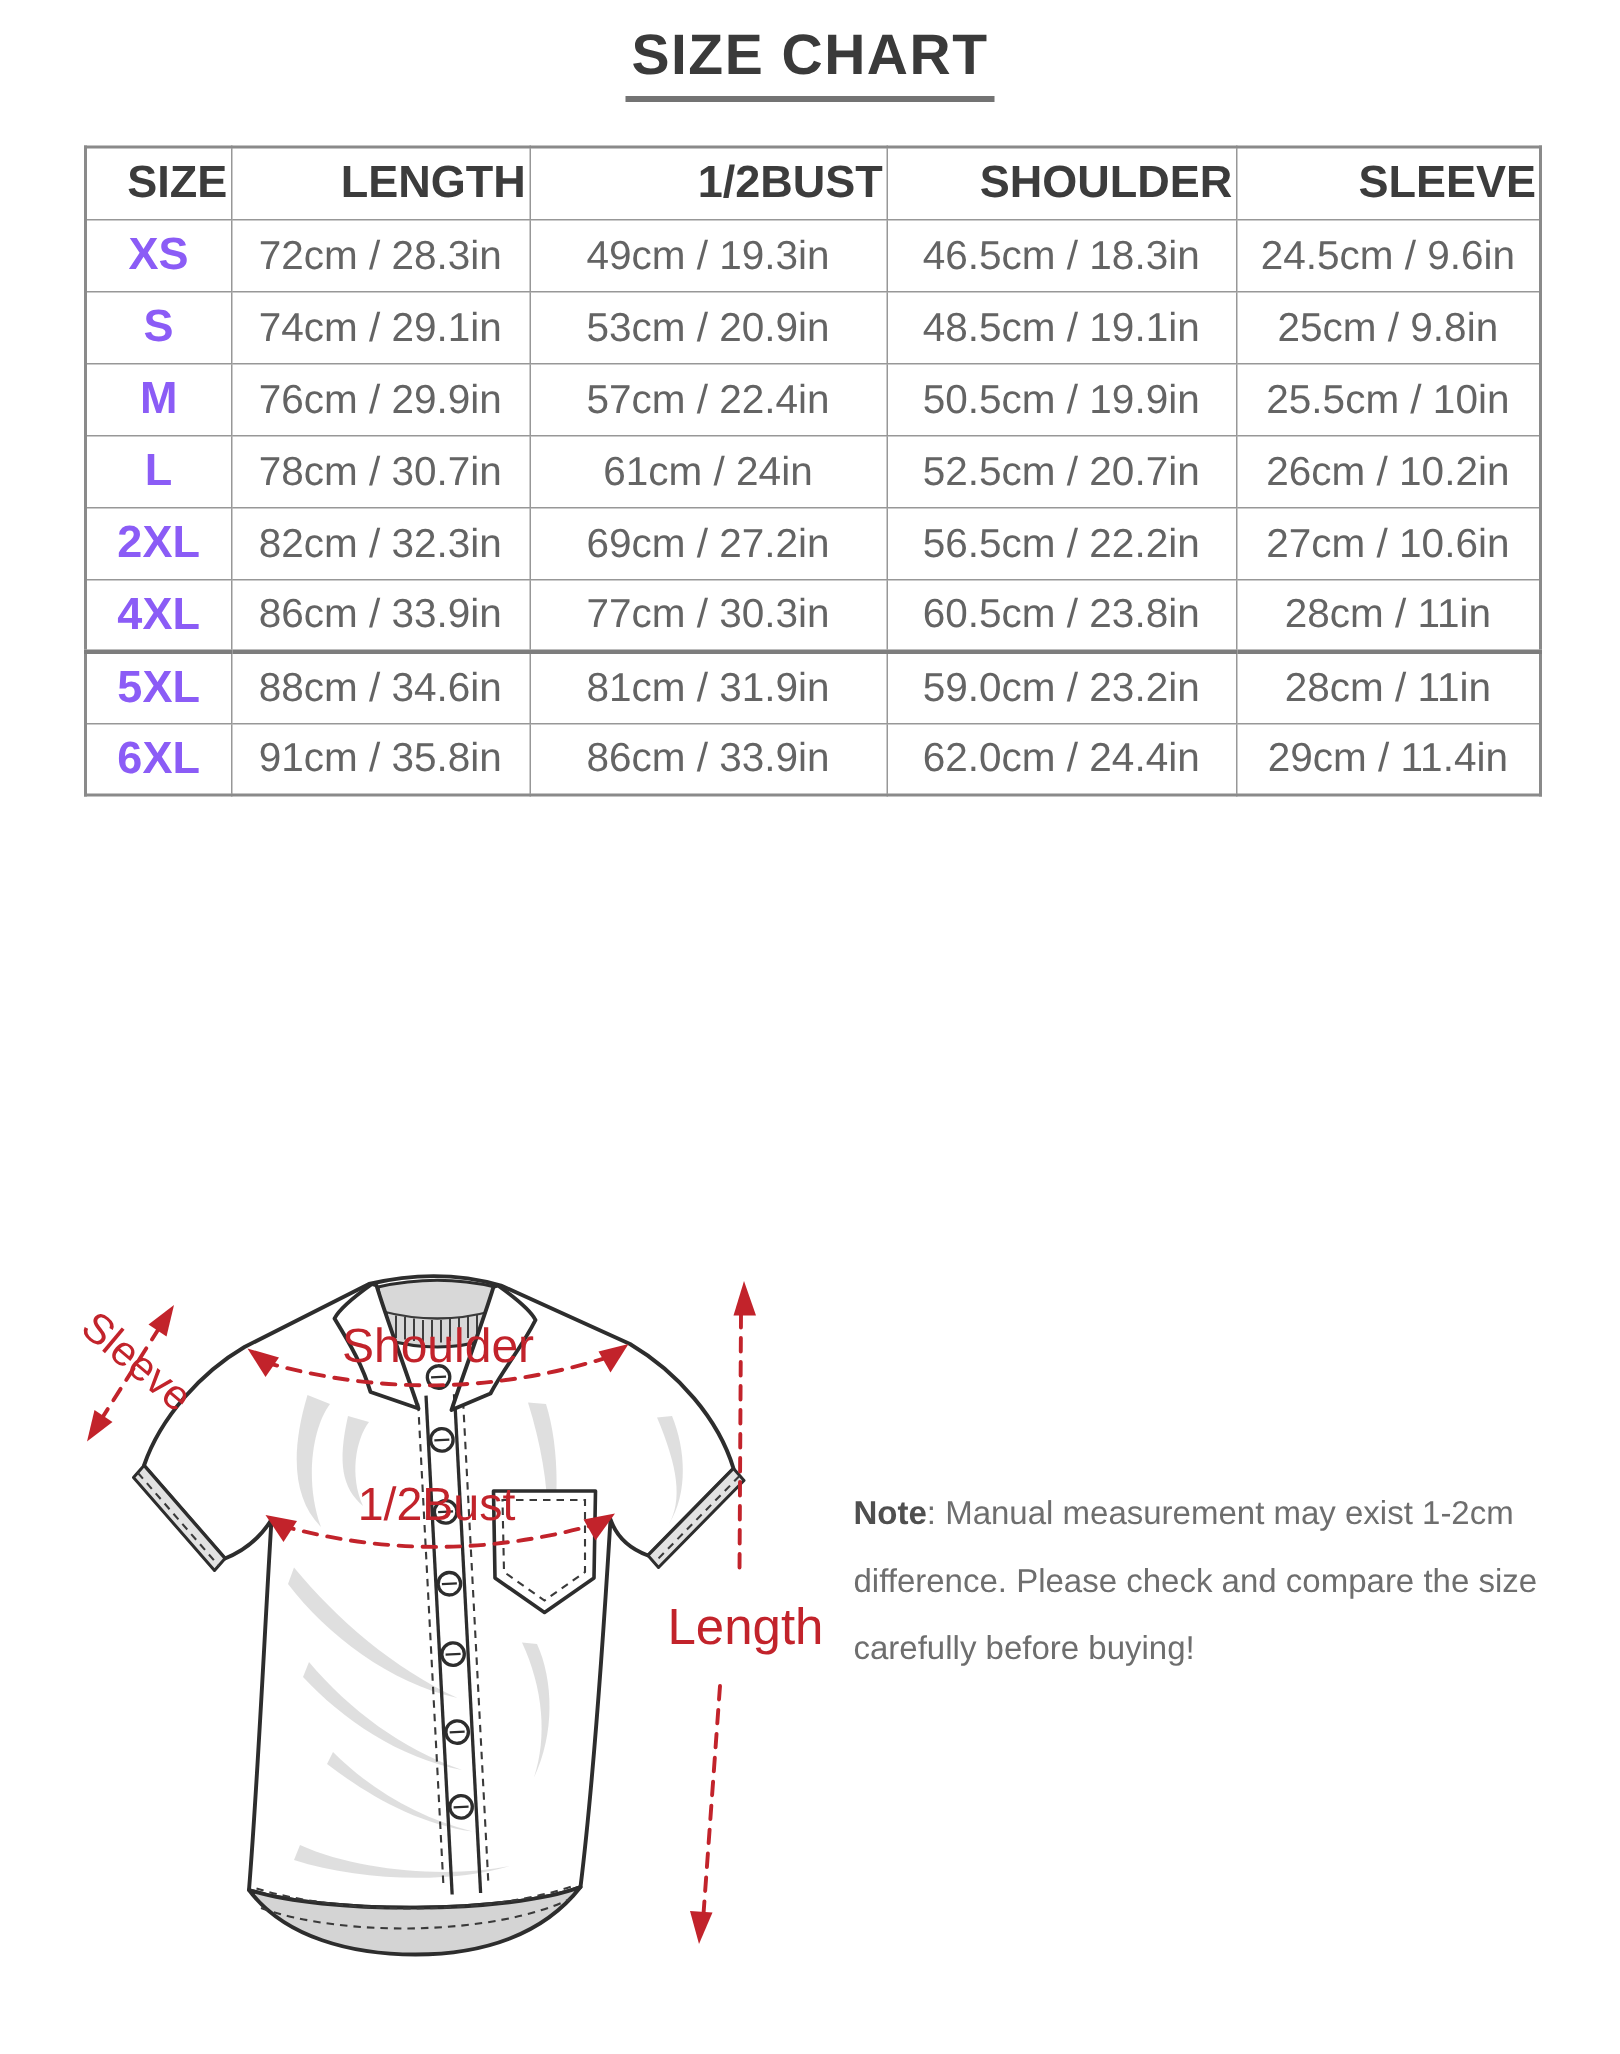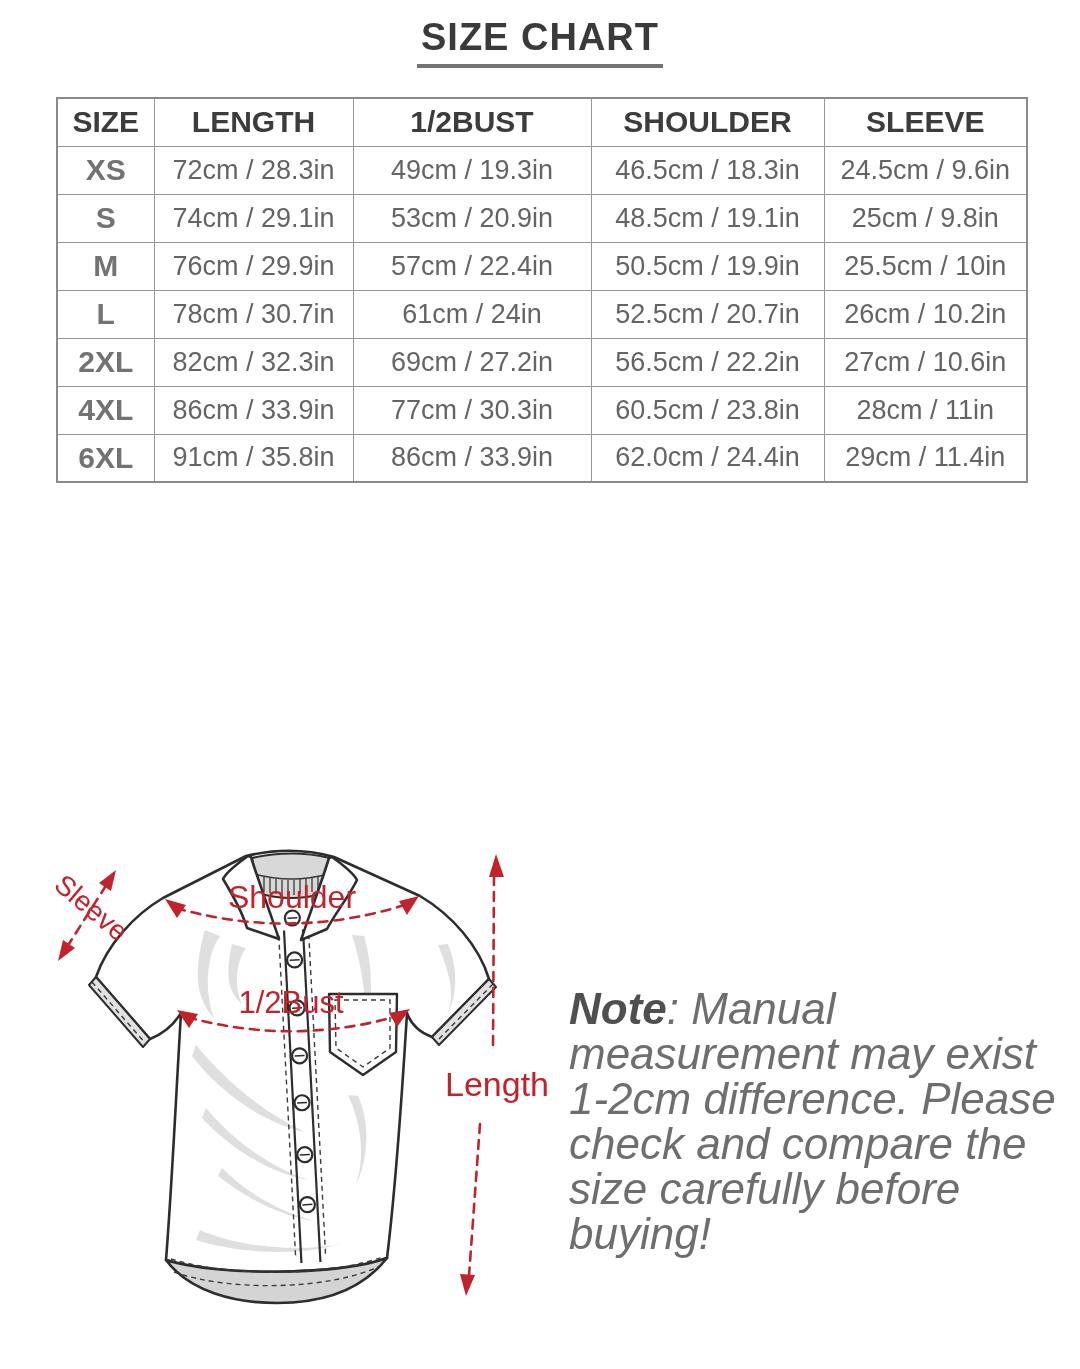--- a/index.html
+++ b/index.html
@@ -15,27 +15,27 @@
   }
   table.size-table {
     position:absolute; left:56px; top:97px; width:970px;
     border-collapse:collapse; table-layout:fixed;
     border:2px solid #8a8a8a; background:#ffffff;
   }
   .size-table th, .size-table td {
     border:1px solid #979797; text-align:center; vertical-align:middle;
     height:48px; padding:0 2px; overflow:hidden; white-space:nowrap;
   }
-  .size-table th { font-size:30px; font-weight:bold; color:#3c3c3c; }
+  .size-table th { font-size:30px; font-weight:bold; color:#3c3c3c;text-align:right; }
   .size-table td { font-size:27px; font-weight:normal; color:#646464; }
-  .size-table td.size-col { font-size:30px; font-weight:bold; color:#737373; }
+  .size-table td.size-col { font-size:30px; font-weight:bold; color:#8b5cf6; }
   .size-table tr.thick-top td { border-top:3px solid #7d7d7d; }
   .note {
     position:absolute; left:569px; top:986px; width:505px;
-    font-size:44px; line-height:45px; color:#6e6e6e;font-style:italic;
+    font-size:22px; line-height:45px; color:#6e6e6e;
   }
   .note b { font-weight:bold; color:#4f4f4f; }
   svg.diagram { position:absolute; left:0; top:800px; }
   .outline { fill:none; stroke:#2d2d2d; stroke-width:2.6; stroke-linejoin:round; stroke-linecap:round; }
   .stitch  { fill:none; stroke:#3a3a3a; stroke-width:1.4; stroke-dasharray:5 4; }
   .redline { fill:none; stroke:#C2232B; stroke-width:2.6; stroke-dasharray:9 7; stroke-linecap:round; }
   .redfill { fill:#C2232B; stroke:none; }
   .redtext { fill:#C2232B; font-family:"Liberation Sans", sans-serif; }
   .wrinkle { fill:#dcdcdc; stroke:none; opacity:.9; }
 </style>
@@ -97,20 +97,27 @@
         <td>82cm / 32.3in</td>
         <td>69cm / 27.2in</td>
         <td>56.5cm / 22.2in</td>
         <td>27cm / 10.6in</td>
       </tr>
       <tr>
         <td class="size-col">4XL</td>
         <td>86cm / 33.9in</td>
         <td>77cm / 30.3in</td>
         <td>60.5cm / 23.8in</td>
+        <td>28cm / 11in</td>
+      </tr>
+      <tr class="thick-top">
+        <td class="size-col">5XL</td>
+        <td>88cm / 34.6in</td>
+        <td>81cm / 31.9in</td>
+        <td>59.0cm / 23.2in</td>
         <td>28cm / 11in</td>
       </tr>
       <tr>
         <td class="size-col">6XL</td>
         <td>91cm / 35.8in</td>
         <td>86cm / 33.9in</td>
         <td>62.0cm / 24.4in</td>
         <td>29cm / 11.4in</td>
       </tr>
     </tbody>

